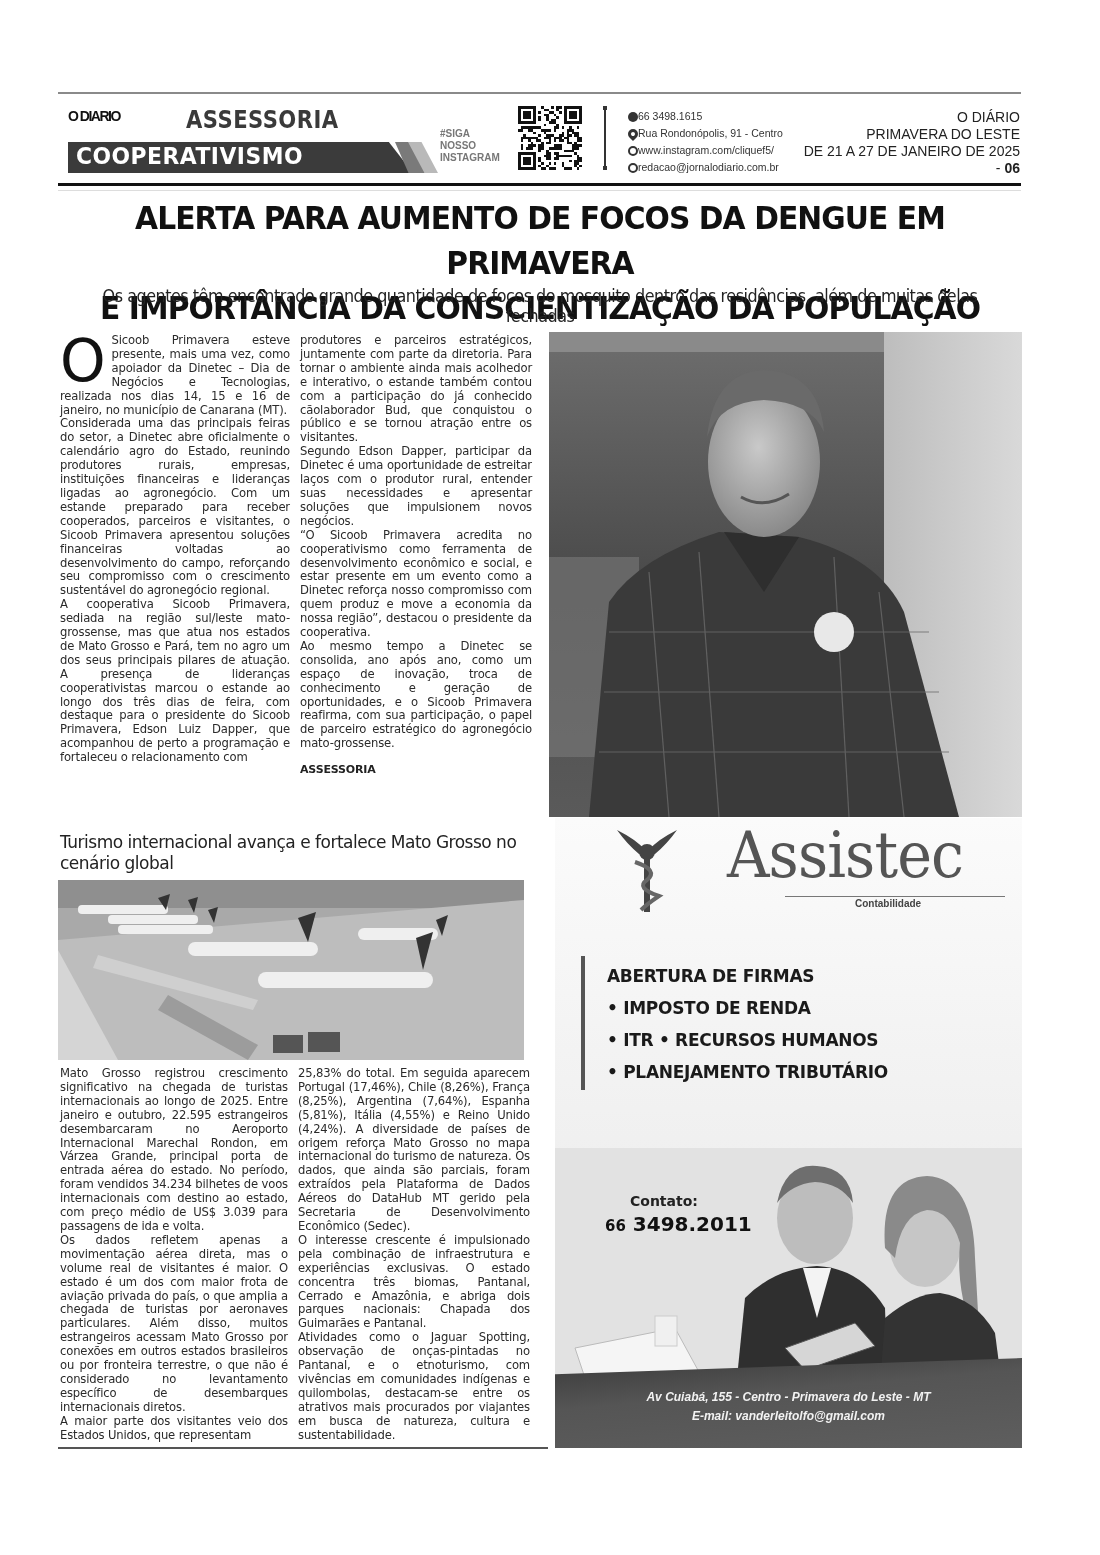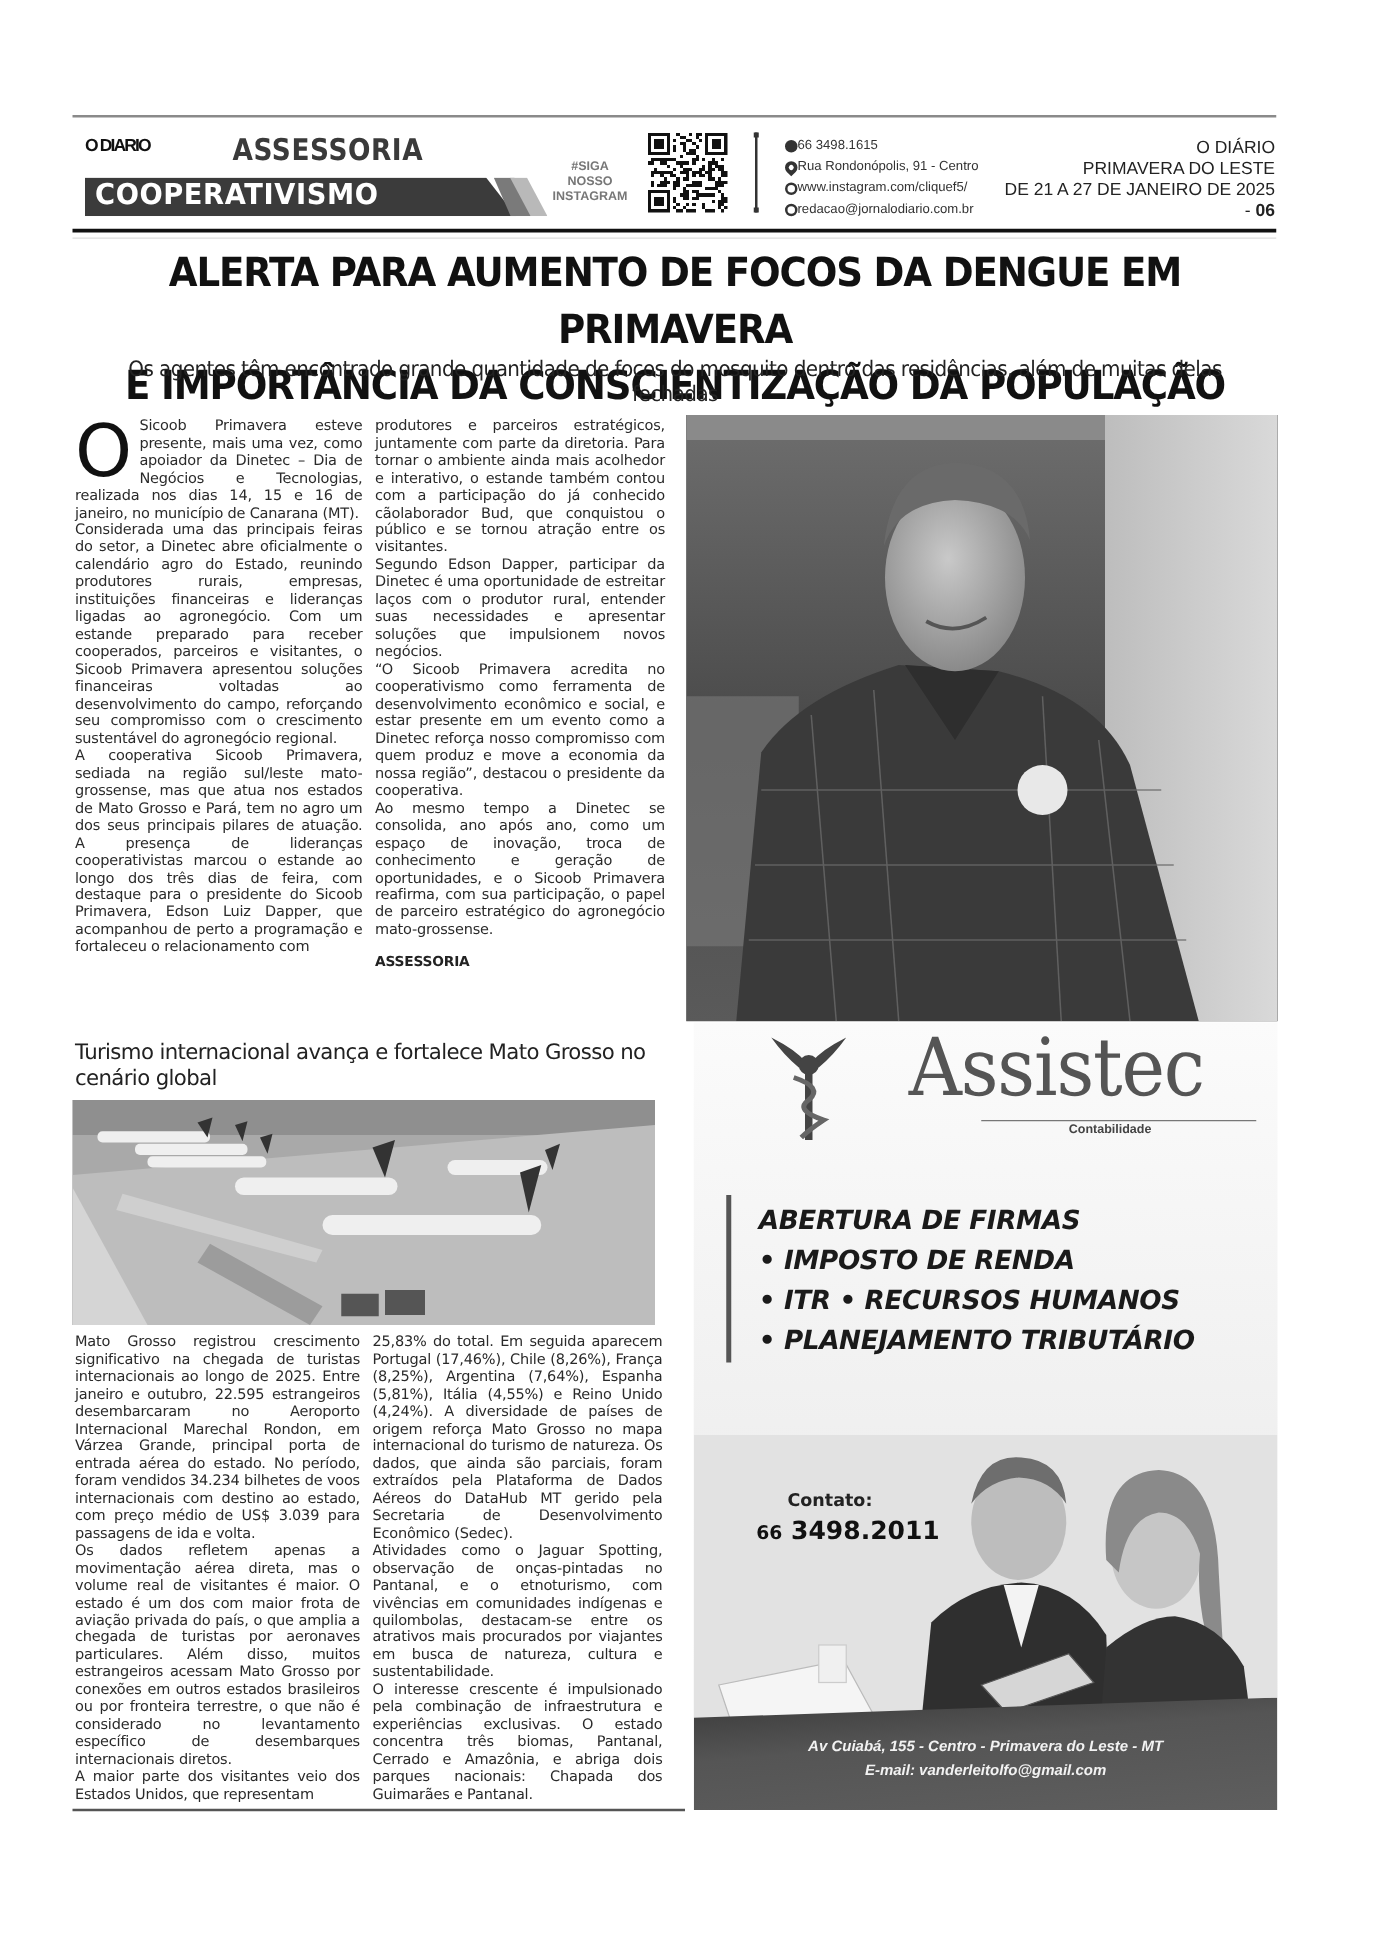--- a/index.html
+++ b/index.html
@@ -9,21 +9,21 @@
   .top-rule { position: absolute; left: 58px; top: 92px; width: 963px; height: 2px; background: #8a8a8a; }
 
   
   .brand { position: absolute; left: 68px; top: 108px; font-family: "Liberation Sans", sans-serif; font-weight: 900; font-size: 14px; letter-spacing: -1.5px; color: #111; }
   .section-name { position: absolute; left: 186px; top: 106px; font-family: "DejaVu Sans", sans-serif; font-weight: bold; font-size: 24px; letter-spacing: 0.5px; color: #3a3a3a; transform: scaleX(0.88); transform-origin: left top; }
   .cat-band { position: absolute; left: 68px; top: 142px; width: 345px; height: 31px; background: #3b3b3b; clip-path: polygon(0 0, 93% 0, 100% 100%, 0 100%); }
   .cat-stripe1 { position: absolute; left: 395px; top: 142px; width: 30px; height: 31px; background: #7a7a7a; clip-path: polygon(0 0, 55% 0, 100% 100%, 45% 100%); }
   .cat-stripe2 { position: absolute; left: 408px; top: 142px; width: 30px; height: 31px; background: #b9b9b9; clip-path: polygon(0 0, 45% 0, 100% 100%, 55% 100%); }
   .cat-label { position: absolute; left: 76px; top: 143px; font-family: "DejaVu Sans", sans-serif; font-weight: bold; font-size: 23px; color: #fff; letter-spacing: 0.5px; transform: scaleX(0.95); transform-origin: left top; }
 
-  .follow { position: absolute; left: 440px; top: 128px; width: 64px; text-align: center; font-family: "Liberation Sans", sans-serif; font-weight: bold; font-size: 10px; line-height: 12px; color: #777; }
+  .follow { position: absolute; left: 440px; top: 128px; width: 64px; text-align: left; font-family: "Liberation Sans", sans-serif; font-weight: bold; font-size: 10px; line-height: 12px; color: #777; }
   .qr { position: absolute; left: 518px; top: 106px; width: 64px; height: 64px; background: #fff; }
   .qr svg { width: 100%; height: 100%; }
 
   .vbar { position: absolute; left: 604px; top: 106px; width: 2px; height: 64px; background: #333; }
   .vbar::before, .vbar::after { content: ""; position: absolute; left: -1px; width: 4px; height: 4px; background: #333; }
   .vbar::before { top: 0; } .vbar::after { bottom: 0; }
 
   .contacts { position: absolute; left: 628px; top: 108px; font-family: "Liberation Sans", sans-serif; font-size: 10.5px; line-height: 17px; color: #333; }
   .contact-row { display: flex; align-items: center; gap: 0; white-space: nowrap; }
   .c-ico { width: 10px; height: 10px; border-radius: 50%; background: #333; display: inline-block; position: relative; flex: 0 0 10px; }
@@ -58,21 +58,21 @@
   .col4 { left: 298px; top: 1067px; width: 232px; }
   .col-bottom-rule { position: absolute; left: 58px; top: 1447px; width: 490px; height: 2px; background: #555; }
 
   
   .ad { position: absolute; left: 555px; top: 818px; width: 467px; height: 630px; overflow: hidden; background: linear-gradient(#fbfbfb, #eeeeee 60%, #e4e4e4); }
   .ad-logo { position: absolute; left: 52px; top: 4px; width: 370px; height: 84px; }
   .ad-logo-text { position: absolute; left: 120px; top: -4px; font-family: "DejaVu Serif", serif; font-size: 64px; color: #555; letter-spacing: -1px; transform: scaleX(0.92); transform-origin: left top; }
   .ad-logo-line { position: absolute; left: 178px; top: 74px; width: 220px; height: 1px; background: #777; }
   .ad-logo-sub { position: absolute; left: 220px; top: 76px; font-family: "Liberation Sans", sans-serif; font-weight: bold; font-size: 10px; color: #444; margin-left: 28px; }
   .ad-vline { position: absolute; left: 26px; top: 138px; width: 4px; height: 134px; background: #555; }
-  .ad-services { position: absolute; left: 52px; top: 142px; font-family: "DejaVu Sans", sans-serif; font-weight: bold; font-size: 21px; line-height: 32px; color: #1a1a1a; letter-spacing: -0.3px; font-style: italic; }
+  .ad-services { position: absolute; left: 52px; top: 142px; font-family: "DejaVu Sans", sans-serif; font-weight: bold; font-size: 17px; line-height: 32px; color: #1a1a1a; letter-spacing: -0.3px; }
   .ad-contact-label { position: absolute; left: 75px; top: 375px; font-family: "DejaVu Sans", sans-serif; font-weight: bold; font-size: 14px; color: #222; }
   .ad-phone { position: absolute; left: 50px; top: 394px; font-family: "DejaVu Sans", sans-serif; font-weight: bold; font-size: 20px; color: #111; text-align: right; }
   .ad-phone .ddd { font-size: 15px; }
   .ad-people { position: absolute; left: 0; top: 330px; width: 467px; height: 300px; }
   .ad-footer { position: absolute; left: 0; top: 540px; width: 467px; height: 90px; background: linear-gradient(175deg, #3a3a3a 0%, #555 40%, #5e5e5e 100%); clip-path: polygon(0 18%, 100% 0, 100% 100%, 0 100%); }
   .ad-addr { position: absolute; left: 0; top: 570px; width: 467px; text-align: center; font-family: "Liberation Sans", sans-serif; font-style: italic; font-weight: bold; font-size: 12px; line-height: 19px; color: #f2f2f2; }
 </style>
 </head>
 <body>
 
@@ -407,22 +407,22 @@
   </svg>
 </div>
 
 <div class="col col3">
   <p>Mato Grosso registrou crescimento significativo na chegada de turistas internacionais ao longo de 2025. Entre janeiro e outubro, 22.595 estrangeiros desembarcaram no Aeroporto Internacional Marechal Rondon, em Várzea Grande, principal porta de entrada aérea do estado. No período, foram vendidos 34.234 bilhetes de voos internacionais com destino ao estado, com preço médio de US$ 3.039 para passagens de ida e volta.</p>
   <p>Os dados refletem apenas a movimentação aérea direta, mas o volume real de visitantes é maior. O estado é um dos com maior frota de aviação privada do país, o que amplia a chegada de turistas por aeronaves particulares. Além disso, muitos estrangeiros acessam Mato Grosso por conexões em outros estados brasileiros ou por fronteira terrestre, o que não é considerado no levantamento específico de desembarques internacionais diretos.</p>
   <p>A maior parte dos visitantes veio dos Estados Unidos, que representam</p>
 </div>
 <div class="col col4">
   <p>25,83% do total. Em seguida aparecem Portugal (17,46%), Chile (8,26%), França (8,25%), Argentina (7,64%), Espanha (5,81%), Itália (4,55%) e Reino Unido (4,24%). A diversidade de países de origem reforça Mato Grosso no mapa internacional do turismo de natureza. Os dados, que ainda são parciais, foram extraídos pela Plataforma de Dados Aéreos do DataHub MT gerido pela Secretaria de Desenvolvimento Econômico (Sedec).</p>
+  <p>O interesse crescente é impulsionado pela combinação de infraestrutura e experiências exclusivas. O estado concentra três biomas, Pantanal, Cerrado e Amazônia, e abriga dois parques nacionais: Chapada dos Guimarães e Pantanal.</p>
   <p>Atividades como o Jaguar Spotting, observação de onças-pintadas no Pantanal, e o etnoturismo, com vivências em comunidades indígenas e quilombolas, destacam-se entre os atrativos mais procurados por viajantes em busca de natureza, cultura e sustentabilidade.</p>
-  <p>O interesse crescente é impulsionado pela combinação de infraestrutura e experiências exclusivas. O estado concentra três biomas, Pantanal, Cerrado e Amazônia, e abriga dois parques nacionais: Chapada dos Guimarães e Pantanal.</p>
 </div>
 <div class="col-bottom-rule"></div>
 
 <div class="ad">
   <div class="ad-logo">
     <svg width="80" height="90" viewBox="0 0 80 90" style="position:absolute;left:0;top:0;">
       <path d="M10 8 Q30 18 38 28 L42 28 Q50 18 70 8 Q60 22 48 32 L32 32 Q20 22 10 8 Z" fill="#444"></path>
       <circle cx="40" cy="30" r="8" fill="#444"></circle>
       <rect x="37" y="34" width="6" height="56" fill="#444"></rect>
       <path d="M28 40 Q52 48 40 58 Q28 66 52 74 Q40 82 34 88" stroke="#666" stroke-width="4" fill="none"></path>

